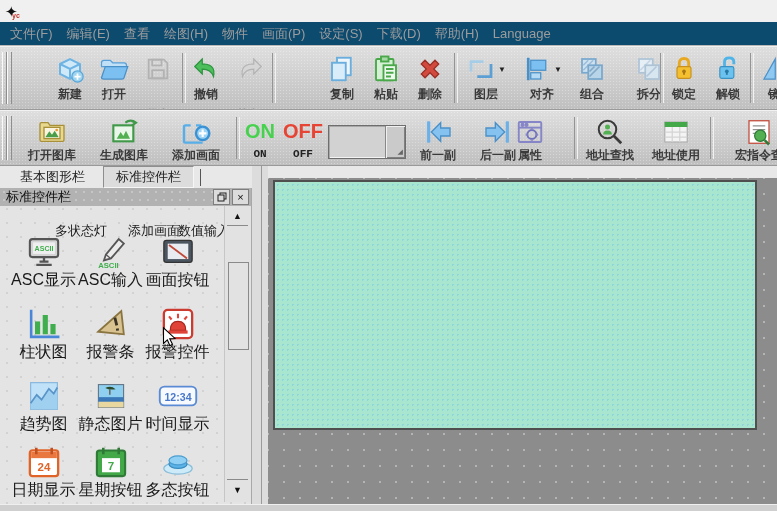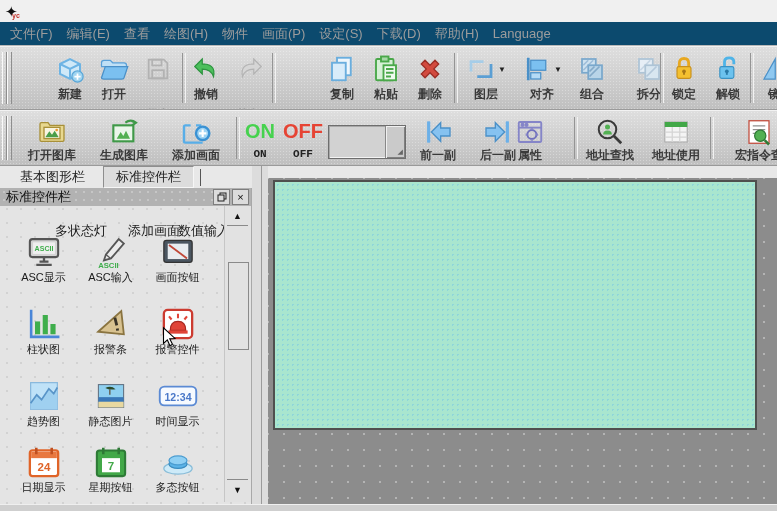--- a/index.html
+++ b/index.html
@@ -48,21 +48,21 @@
   
   .panel{position:absolute;left:0;top:188px;width:252px;height:316px;background:#e4e4e4;background-image:radial-gradient(#d2d2d2 1px, transparent 1px);background-size:14px 14px;overflow:hidden;border-right:1px solid #a8a8a8;box-sizing:border-box;}
   .panel-title{position:absolute;left:0;top:0;width:252px;height:18px;background:#b2b2b2;background-image:radial-gradient(#c6c6c6 1px, transparent 1px);background-size:8px 8px;display:flex;align-items:center;box-sizing:border-box;padding:0 3px 0 6px;}
   .panel-title-text{flex:1;font-size:13px;color:#111;}
   .pt-btn{width:15px;height:14px;background:#dcdcdc;border:1px solid #7e7e7e;display:flex;align-items:center;justify-content:center;margin-left:2px;font-size:11px;color:#111;line-height:1;}
   .partial-row{position:absolute;top:34px;left:0;width:224px;height:16px;overflow:hidden;padding-left:16px;}
   .partial-lbl{position:absolute;top:0;font-size:13px;color:#1a1a1a;white-space:nowrap;}
   .prow{position:absolute;left:10px;width:205px;display:grid;grid-template-columns:repeat(3,67px);}
   .pcell{display:flex;flex-direction:column;align-items:center;}
   .picon{height:40px;display:flex;align-items:center;justify-content:center;}
-  .plbl{font-size:11px;color:#1a1a1a;white-space:nowrap;line-height:1;}
+  .plbl{font-size:16px;color:#1a1a1a;white-space:nowrap;line-height:1;}
 
   
   .vscroll{position:absolute;left:224px;top:18px;width:26px;height:296px;background:#e2e2e2;border-left:1px solid #c6c6c6;}
   .sc-btn{position:absolute;left:2px;width:21px;height:19px;display:flex;align-items:center;justify-content:center;font-size:9px;color:#111;border-bottom:1px solid #8a8a8a;}
   .sc-up{top:0;}
   .sc-down{top:273px;border-top:1px solid #8a8a8a;border-bottom:none;}
   .sc-thumb{position:absolute;left:3px;top:56px;width:19px;height:86px;border:1px solid #8a8a8a;}
 
   
   .splitter{position:absolute;left:252px;top:166px;width:16px;height:345px;background:#dcdcdc;}

